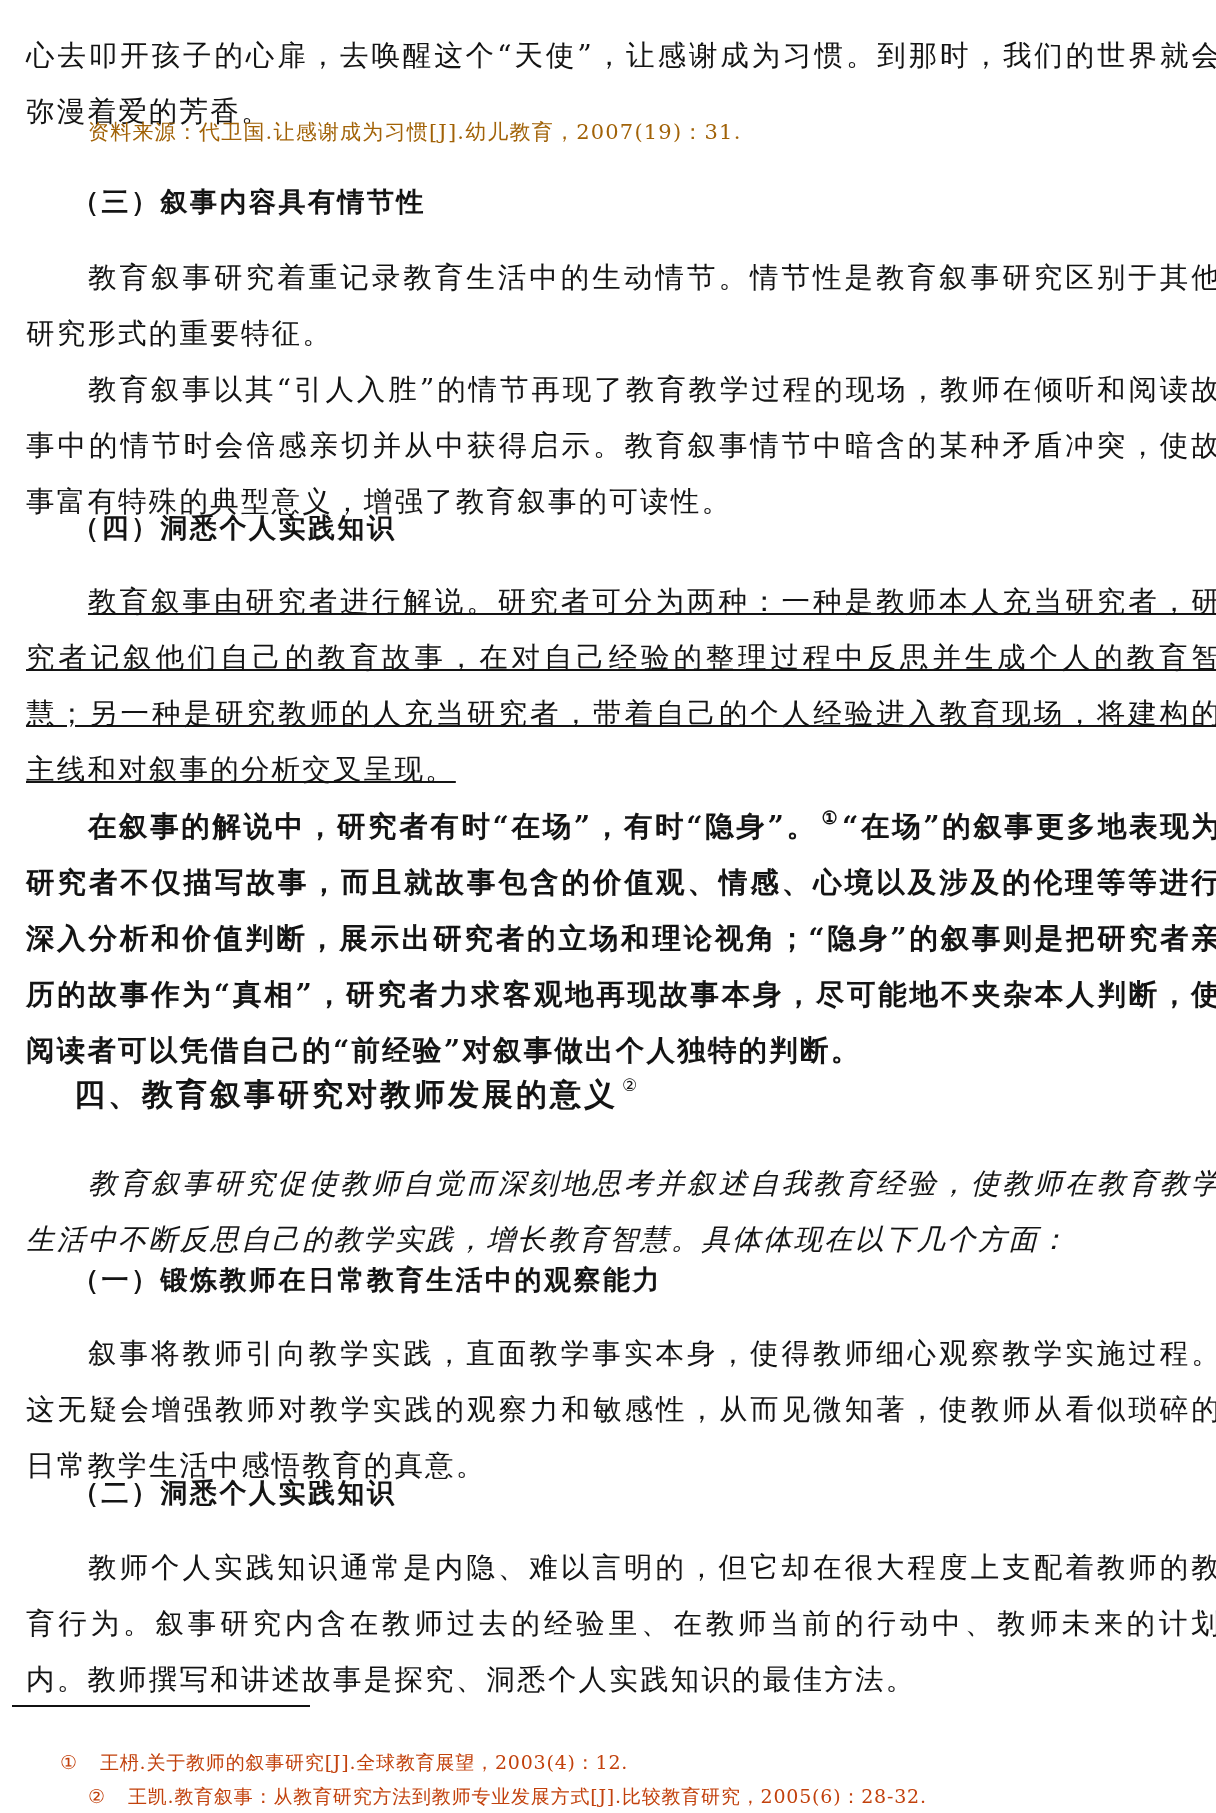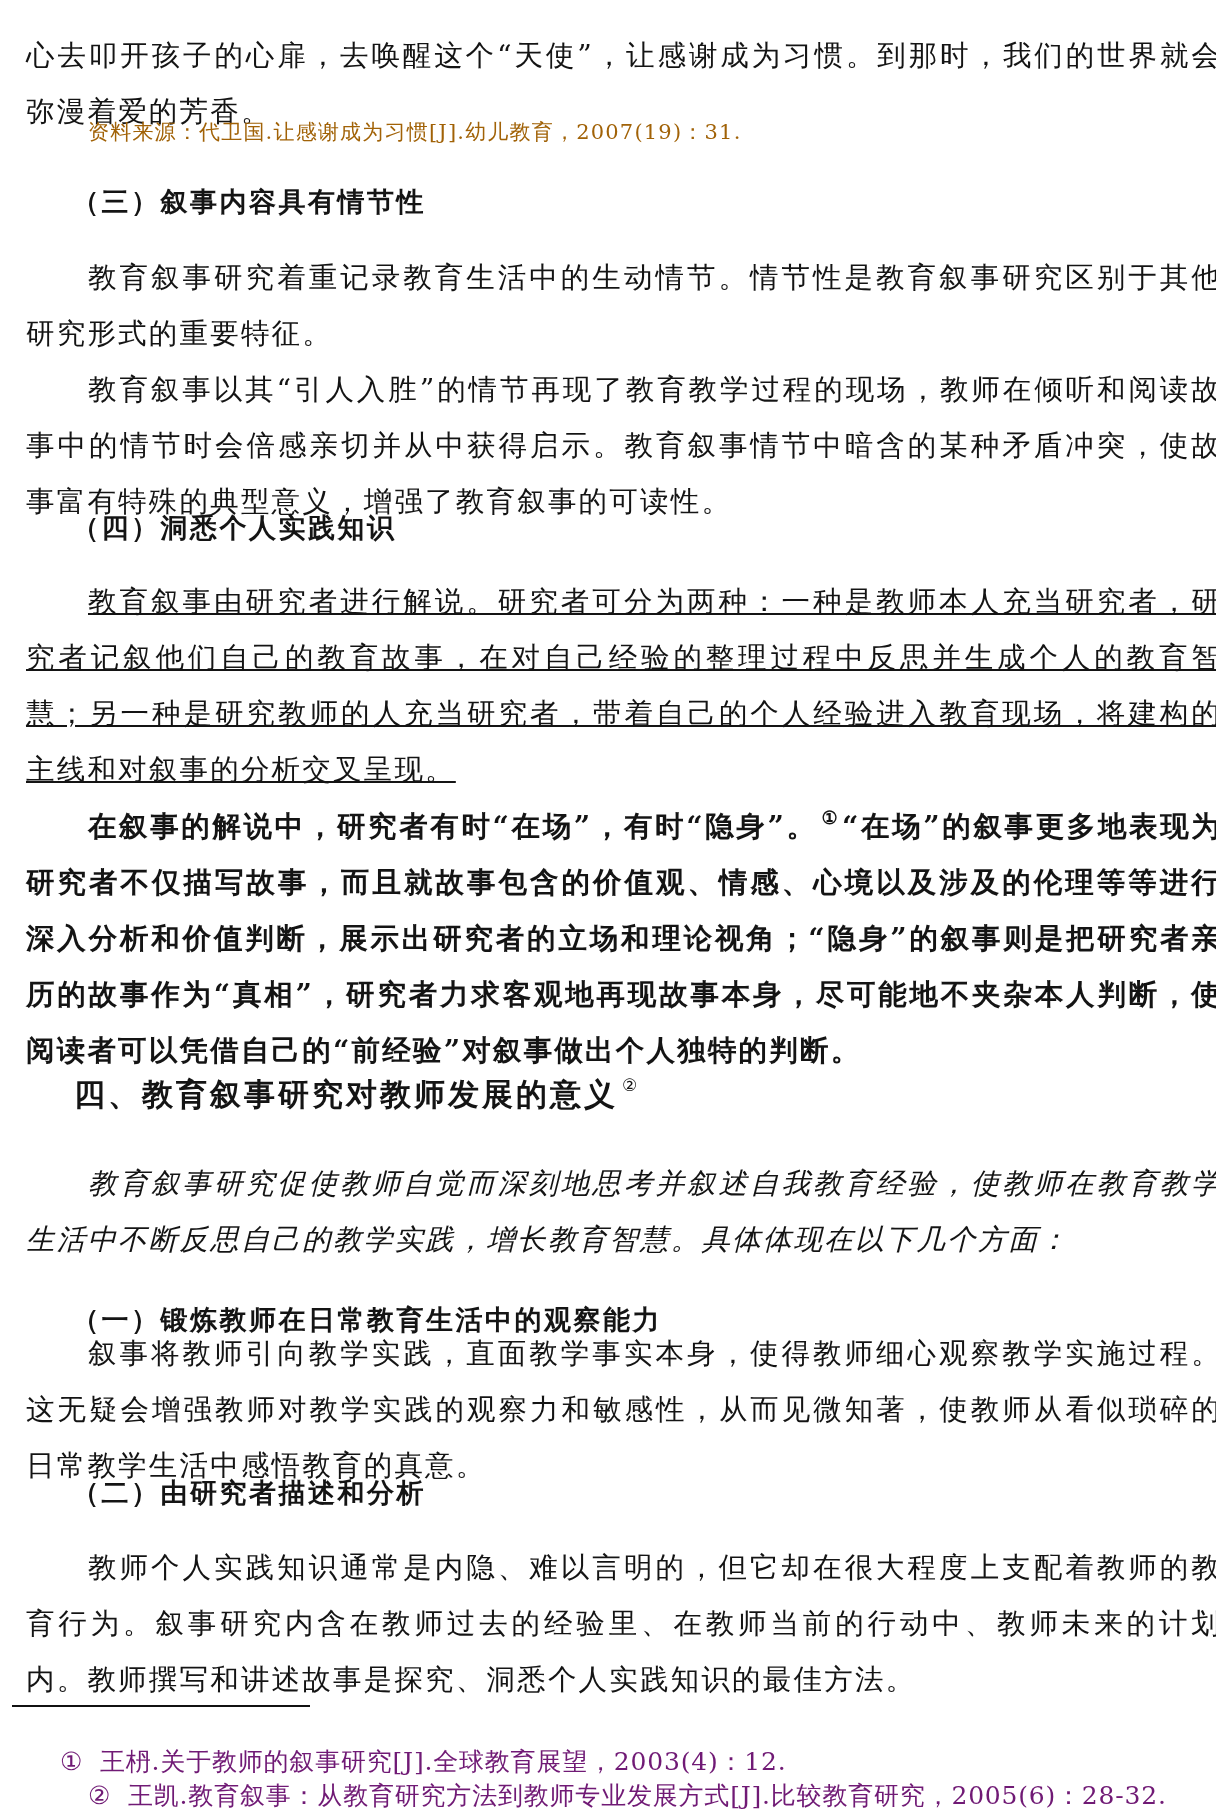--- a/index.html
+++ b/index.html
@@ -26,21 +26,21 @@
     }
     .h2 {
       position: absolute; left: 64px; font-size: 31px; line-height: 44px;
       font-weight: bold; letter-spacing: 3px;
       font-family: "DejaVu Sans", "Liberation Sans", sans-serif;
     }
     sup.fn { font-size: 17px; font-weight: normal; vertical-align: 14px; margin-left: 4px; letter-spacing: 0; }
     .fnref { font-size: 18px; vertical-align: 12px; letter-spacing: 0; margin: 0 4px; }
     .rule { position: absolute; left: 12px; top: 1705px; width: 298px; height: 2px; background: #111; }
     .fn-item {
-      position: absolute; left: 60px; font-size: 25px; line-height: 28px; letter-spacing: 0.8px; color: #701a75;
+      position: absolute; left: 60px; font-size: 19px; line-height: 28px; letter-spacing: 0.8px; color: #c2410c;
     }
     .fn-item .mark { display: inline-block; width: 40px; }
   </style>
 </head>
 <body>
 
 <div class="page">
 
   <p class="p" style="top:12px;">心去叩开孩子的心扉，去唤醒这个“天使”，让感谢成为习惯。到那时，我们的世界就会弥漫着爱的芳香。</p>
 
@@ -55,25 +55,25 @@
   <div class="h3" style="top:508px;">（四）洞悉个人实践知识</div>
 
   <p class="p indent" style="top:558px;text-decoration:underline;">教育叙事由研究者进行解说。研究者可分为两种：一种是教师本人充当研究者，研究者记叙他们自己的教育故事，在对自己经验的整理过程中反思并生成个人的教育智慧；另一种是研究教师的人充当研究者，带着自己的个人经验进入教育现场，将建构的主线和对叙事的分析交叉呈现。</p>
 
   <p class="p indent" style="top:774px;font-weight:bold;"><span>在叙事的解说中，研究者有时“在场”，有时“隐身”。</span><span class="fnref">①</span><span>“在场”的叙事更多地表现为研究者不仅描写故事，而且就故事包含的价值观、情感、心境以及涉及的伦理等等进行深入分析和价值判断，展示出研究者的立场和理论视角；“隐身”的叙事则是把研究者亲历的故事作为“真相”，研究者力求客观地再现故事本身，尽可能地不夹杂本人判断，使阅读者可以凭借自己的“前经验”对叙事做出个人独特的判断。</span></p>
 
   <div class="h2" style="top:1063px;"><span>四、教育叙事研究对教师发展的意义</span><sup class="fn">②</sup></div>
 
   <p class="p indent" style="top:1140px;font-style:italic;">教育叙事研究促使教师自觉而深刻地思考并叙述自我教育经验，使教师在教育教学生活中不断反思自己的教学实践，增长教育智慧。具体体现在以下几个方面：</p>
 
-  <div class="h3" style="top:1260px;margin-top:40px;">（一）锻炼教师在日常教育生活中的观察能力</div>
+  <div class="h3" style="top:1260px;">（一）锻炼教师在日常教育生活中的观察能力</div>
 
   <p class="p indent" style="top:1310px;">叙事将教师引向教学实践，直面教学事实本身，使得教师细心观察教学实施过程。这无疑会增强教师对教学实践的观察力和敏感性，从而见微知著，使教师从看似琐碎的日常教学生活中感悟教育的真意。</p>
 
-  <div class="h3" style="top:1473px;">（二）由研究者描述和分析</div>
+  <div class="h3" style="top:1473px;">（二）洞悉个人实践知识</div>
 
   <p class="p indent" style="top:1524px;">教师个人实践知识通常是内隐、难以言明的，但它却在很大程度上支配着教师的教育行为。叙事研究内含在教师过去的经验里、在教师当前的行动中、教师未来的计划内。教师撰写和讲述故事是探究、洞悉个人实践知识的最佳方法。</p>
 </div>
 
 <div class="rule"></div>
 
 <div class="fn-item" style="top:1748px;">
   <span class="mark">①</span><span>王枬.关于教师的叙事研究[J].全球教育展望，2003(4)：12.</span>
 </div>
 <div class="fn-item" style="top:1782px;margin-left:28px;">

